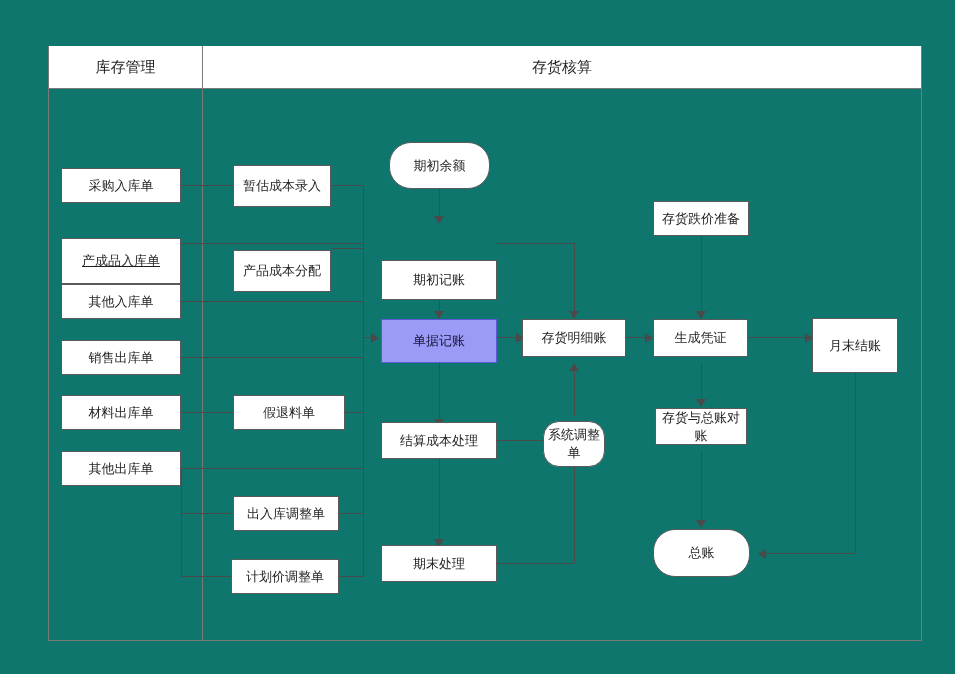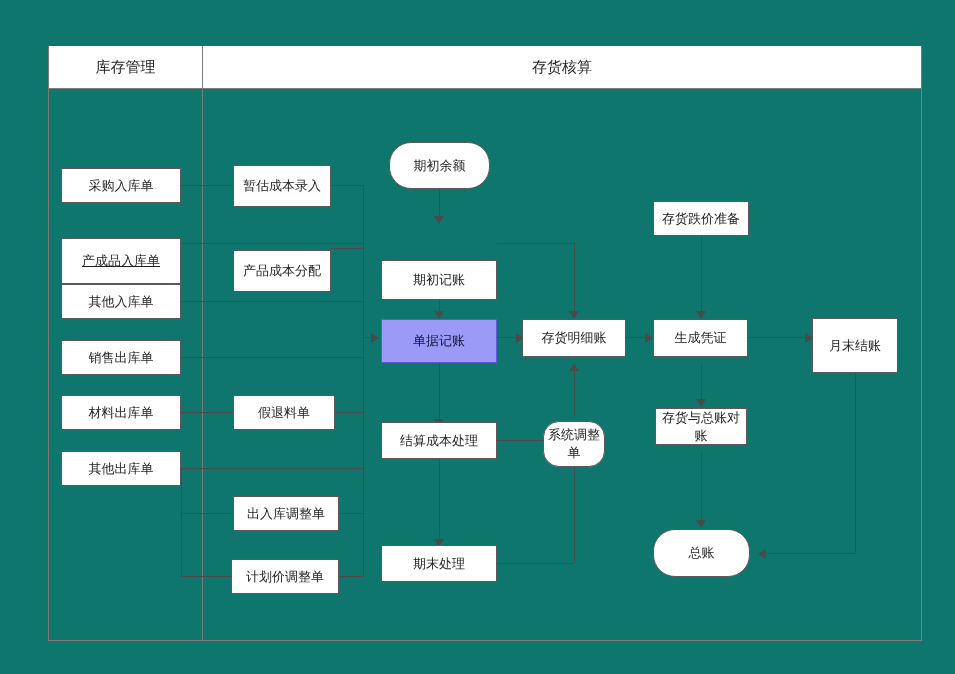--- a/index.html
+++ b/index.html
@@ -199,21 +199,21 @@
 
   <div class="node" style="left:61px; top:168px; width:120px; height:35px;">采购入库单</div>
   <div class="node" style="left:61px; top:238px; width:120px; height:46px;text-decoration:underline;">产成品入库单</div>
   <div class="node" style="left:61px; top:284px; width:120px; height:35px;">其他入库单</div>
   <div class="node" style="left:61px; top:340px; width:120px; height:35px;">销售出库单</div>
   <div class="node" style="left:61px; top:395px; width:120px; height:35px;">材料出库单</div>
   <div class="node" style="left:61px; top:451px; width:120px; height:35px;">其他出库单</div>
 
   <div class="node" style="left:233px; top:165px; width:98px; height:42px;">暂估成本录入</div>
   <div class="node" style="left:233px; top:228px; width:98px; height:42px;margin-top:22px;">产品成本分配</div>
-  <div class="node" style="left:233px; top:395px; width:102px; height:35px;">假退料单</div>
+  <div class="node" style="left:233px; top:395px; width:112px; height:35px;">假退料单</div>
   <div class="node" style="left:233px; top:496px; width:106px; height:35px;">出入库调整单</div>
   <div class="node" style="left:231px; top:559px; width:108px; height:35px;">计划价调整单</div>
 
   <div class="node rounded" style="left:389px; top:142px; width:101px; height:47px;">期初余额</div>
   <div class="node" style="left:381px; top:226px; width:116px; height:40px;margin-top:34px;">期初记账</div>
   <div class="node highlight" style="left:381px; top:319px; width:116px; height:44px;">单据记账</div>
   <div class="node" style="left:522px; top:319px; width:104px; height:38px;">存货明细账</div>
   <div class="node" style="left:381px; top:422px; width:116px; height:37px;">结算成本处理</div>
   <div class="node" style="left:543px; top:421px; width:62px; height:46px;border-radius:16px;">系统调整单</div>
   <div class="node" style="left:381px; top:545px; width:116px; height:37px;">期末处理</div>

